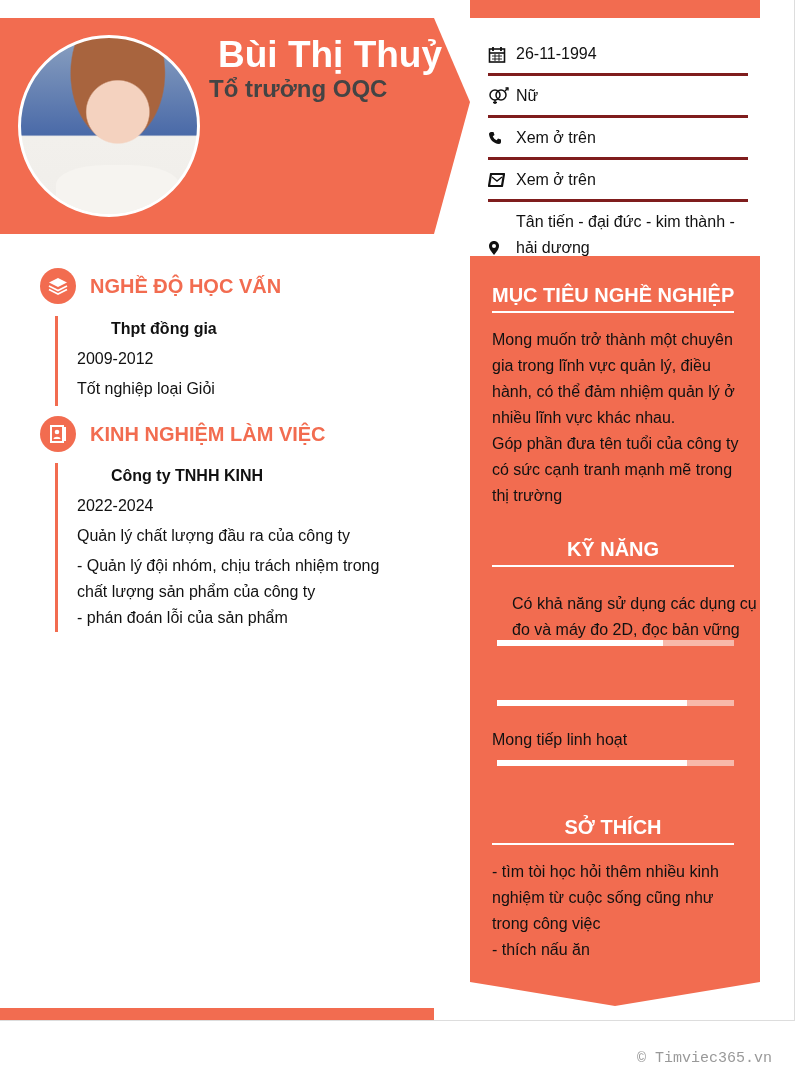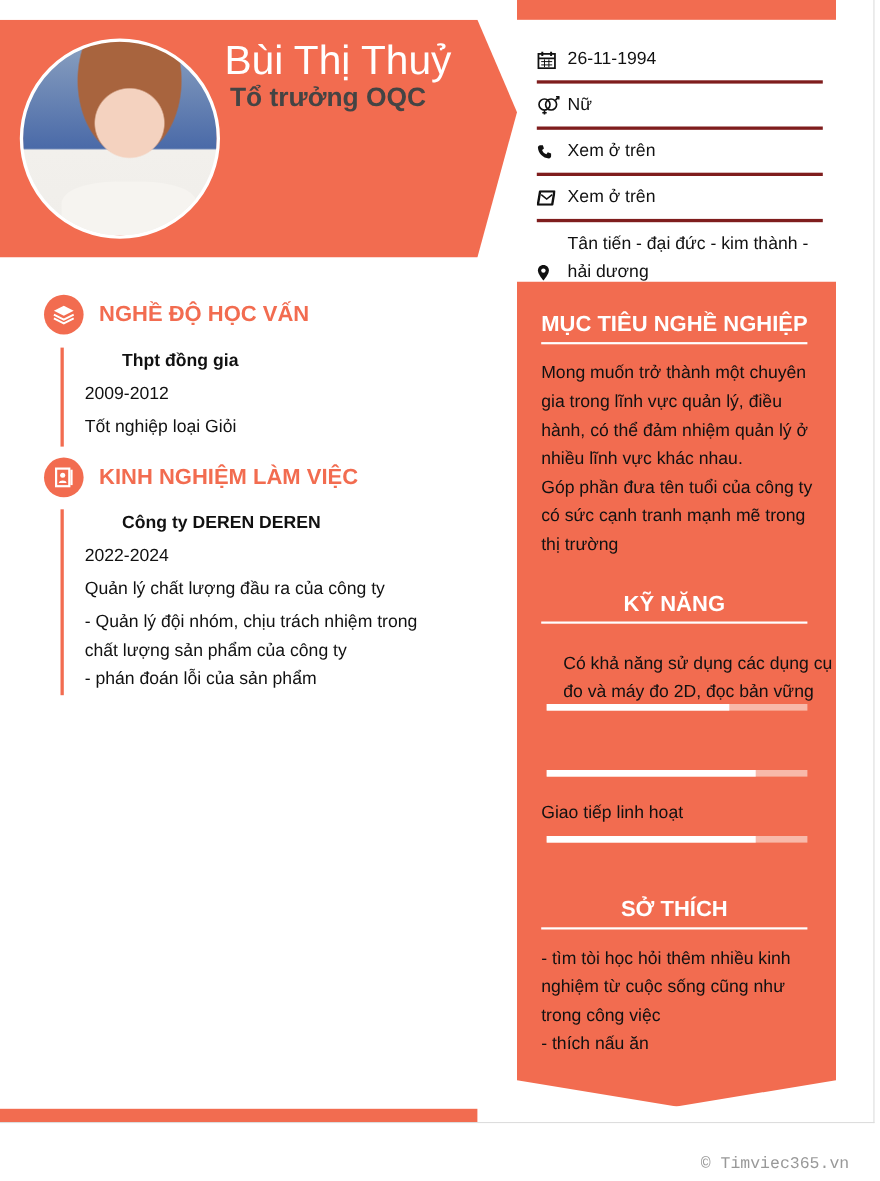--- a/index.html
+++ b/index.html
@@ -8,21 +8,21 @@
   .page-border { position: absolute; left: 0; top: 0; width: 795px; height: 1021px; border-right: 1px solid #ddd; border-bottom: 1px solid #ddd; }
 
   
   .banner { position: absolute; left: 0; top: 18px; width: 470px; height: 216px; }
   .banner svg { position: absolute; left: 0; top: 0; }
   .avatar { position: absolute; left: 18px; top: 17px; width: 182px; height: 182px; border-radius: 50%; border: 3px solid #fff; overflow: hidden;
     background: radial-gradient(circle at 55% 42%, #f4d2bf 0 22%, transparent 23%),
                 radial-gradient(ellipse at 55% 20%, #a8643e 0 34%, transparent 35%),
                 linear-gradient(to bottom, #8aa0c0 0%, #4a6aa8 55%, #f2f0ec 56%, #f0eeea 100%); }
   .avatar .shirt { position: absolute; left: 20%; bottom: 0; width: 70%; height: 28%; background: #f6f4f0; border-radius: 40% 40% 0 0; }
-  .name { position: absolute; left: 204px; top: 34px; font-size: 37px; font-weight: normal; color: #fff; white-space: nowrap; }
+  .name { position: absolute; left: 218px; top: 34px; font-size: 37px; font-weight: bold; color: #fff; white-space: nowrap; }
   .title { position: absolute; left: 209px; top: 75px; font-size: 24px; font-weight: bold; color: #444; white-space: nowrap; }
 
   
   .top-bar { position: absolute; left: 470px; top: 0; width: 290px; height: 18px; background: #f26c50; }
 
   
   .contacts { position: absolute; left: 488px; top: 34px; width: 260px; }
   .contact { display: flex; align-items: flex-end; border-bottom: 3px solid #7f1d1d; padding: 7px 0 6px 0; font-size: 16px; line-height: 26px; }
   .contact .ic { width: 28px; flex: 0 0 28px; display: flex; align-items: center; height: 26px; }
   .contact .ic svg { display: block; }
@@ -141,21 +141,21 @@
     <svg width="20" height="20" viewBox="0 0 20 20">
         <rect x="3" y="2" width="12" height="16" fill="none" stroke="#fff" stroke-width="2"></rect>
         <rect x="16" y="3" width="2" height="14" fill="#fff"></rect>
         <circle cx="9" cy="8" r="2.3" fill="#fff"></circle>
         <path d="M5.5 15 C5.5 12 12.5 12 12.5 15 Z" fill="#fff"></path>
       </svg>
   </div>
   <div class="sec-title">KINH NGHIỆM LÀM VIỆC</div>
 </div>
 <div class="sec-body" style="top:463px;height:169px;">
-  <div class="b">Công ty DEREN DEREN</div>
+  <div class="b">Công ty TNHH KINH</div>
   <div class="t">2022-2024</div>
   <div class="t">Quản lý chất lượng đầu ra của công ty</div>
   <div class="ml">- Quản lý đội nhóm, chịu trách nhiệm trong chất lượng sản phẩm của công ty
 - phán đoán lỗi của sản phẩm</div>
 </div>
 
 <div class="rpanel">
   <svg class="bg" width="290" height="750">
     <polygon points="0,0 290,0 290,726 145,750 0,726" fill="#F26C50"></polygon>
   </svg>
@@ -165,21 +165,21 @@
 Góp phần đưa tên tuổi của công ty có sức cạnh tranh mạnh mẽ trong thị trường</div>
 
   <div class="r-head" style="top:282px;">KỸ NĂNG</div>
   <div class="r-text" style="top:335px;margin-left:20px;">Có khả năng sử dụng các dụng cụ đo và máy đo 2D, đọc bản vững</div>
   <div class="skill-bar" style="top:384px;">
       <div class="fill" style="width:70%;"></div>
     </div>
   <div class="skill-bar" style="top:444px;">
       <div class="fill" style="width:80%;"></div>
     </div>
-  <div class="r-text" style="top:471px;">Giao tiếp linh hoạt</div>
+  <div class="r-text" style="top:471px;">Mong tiếp linh hoạt</div>
   <div class="skill-bar" style="top:504px;">
       <div class="fill" style="width:80%;"></div>
     </div>
 
   <div class="r-head" style="top:560px;">SỞ THÍCH</div>
   <div class="r-text" style="top:603px;">- tìm tòi học hỏi thêm nhiều kinh nghiệm từ cuộc sống cũng như trong công việc
 - thích nấu ăn</div>
 </div>
 
 <div class="bottom-bar"></div>

